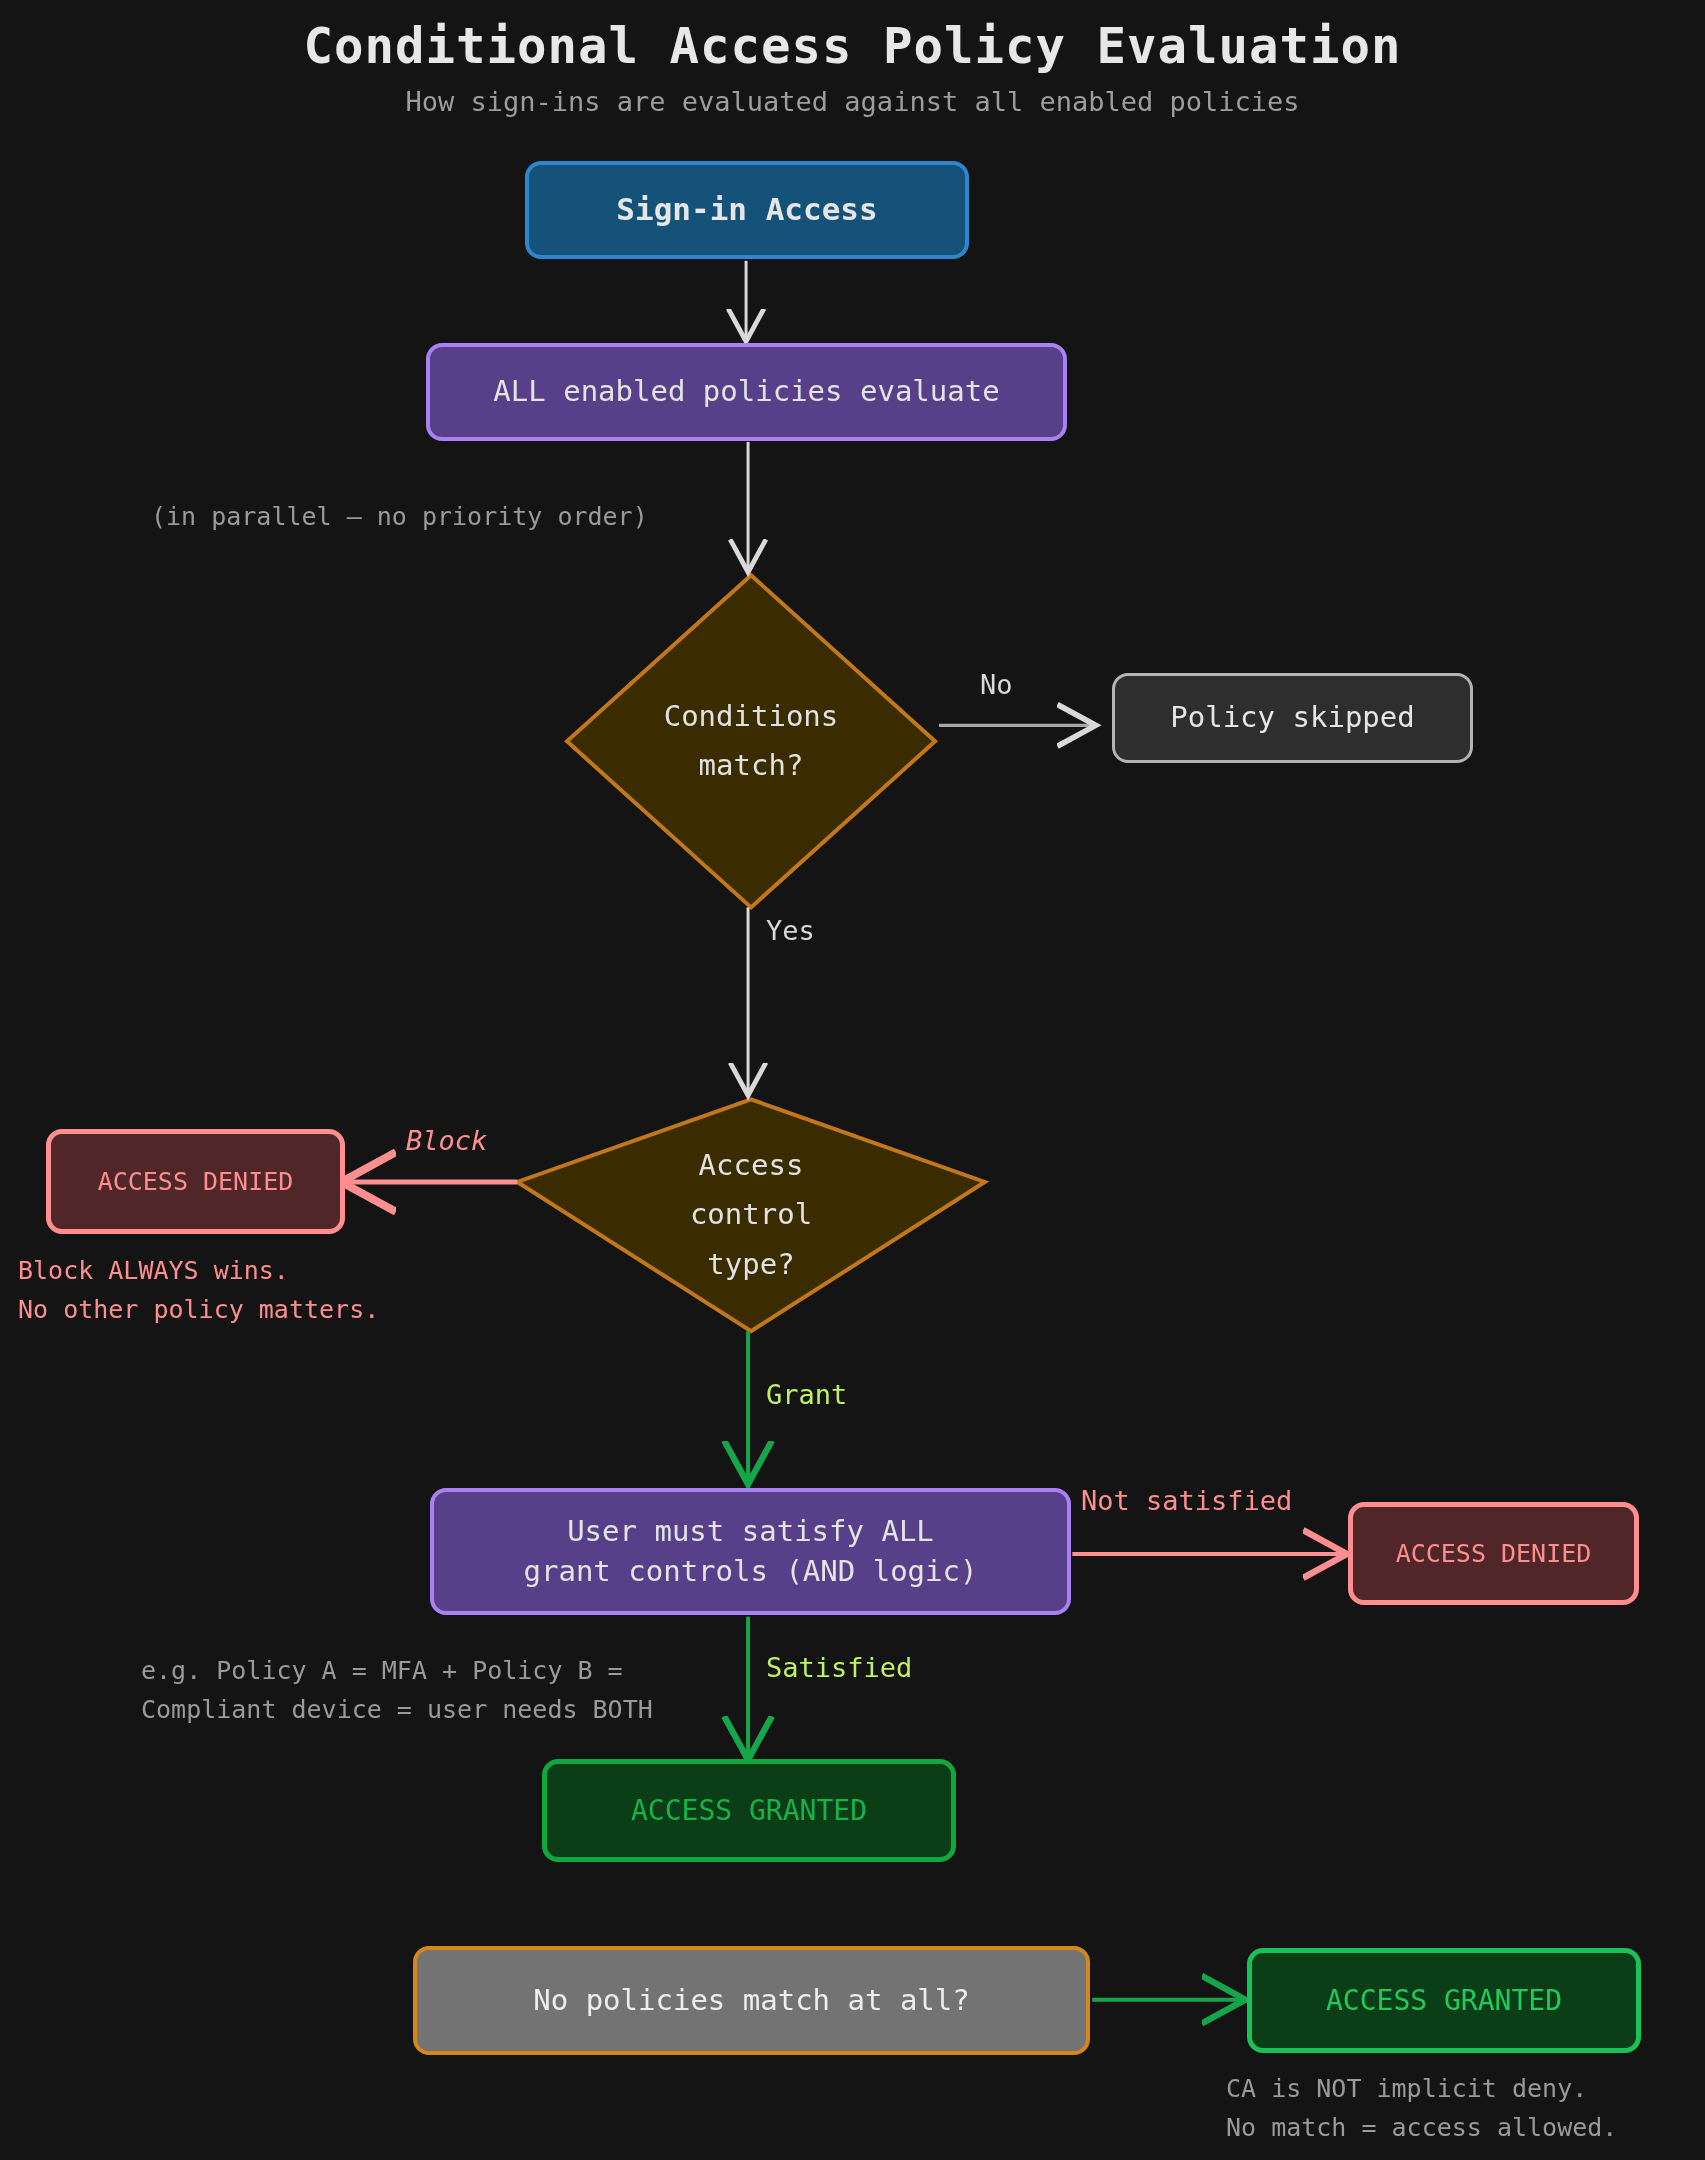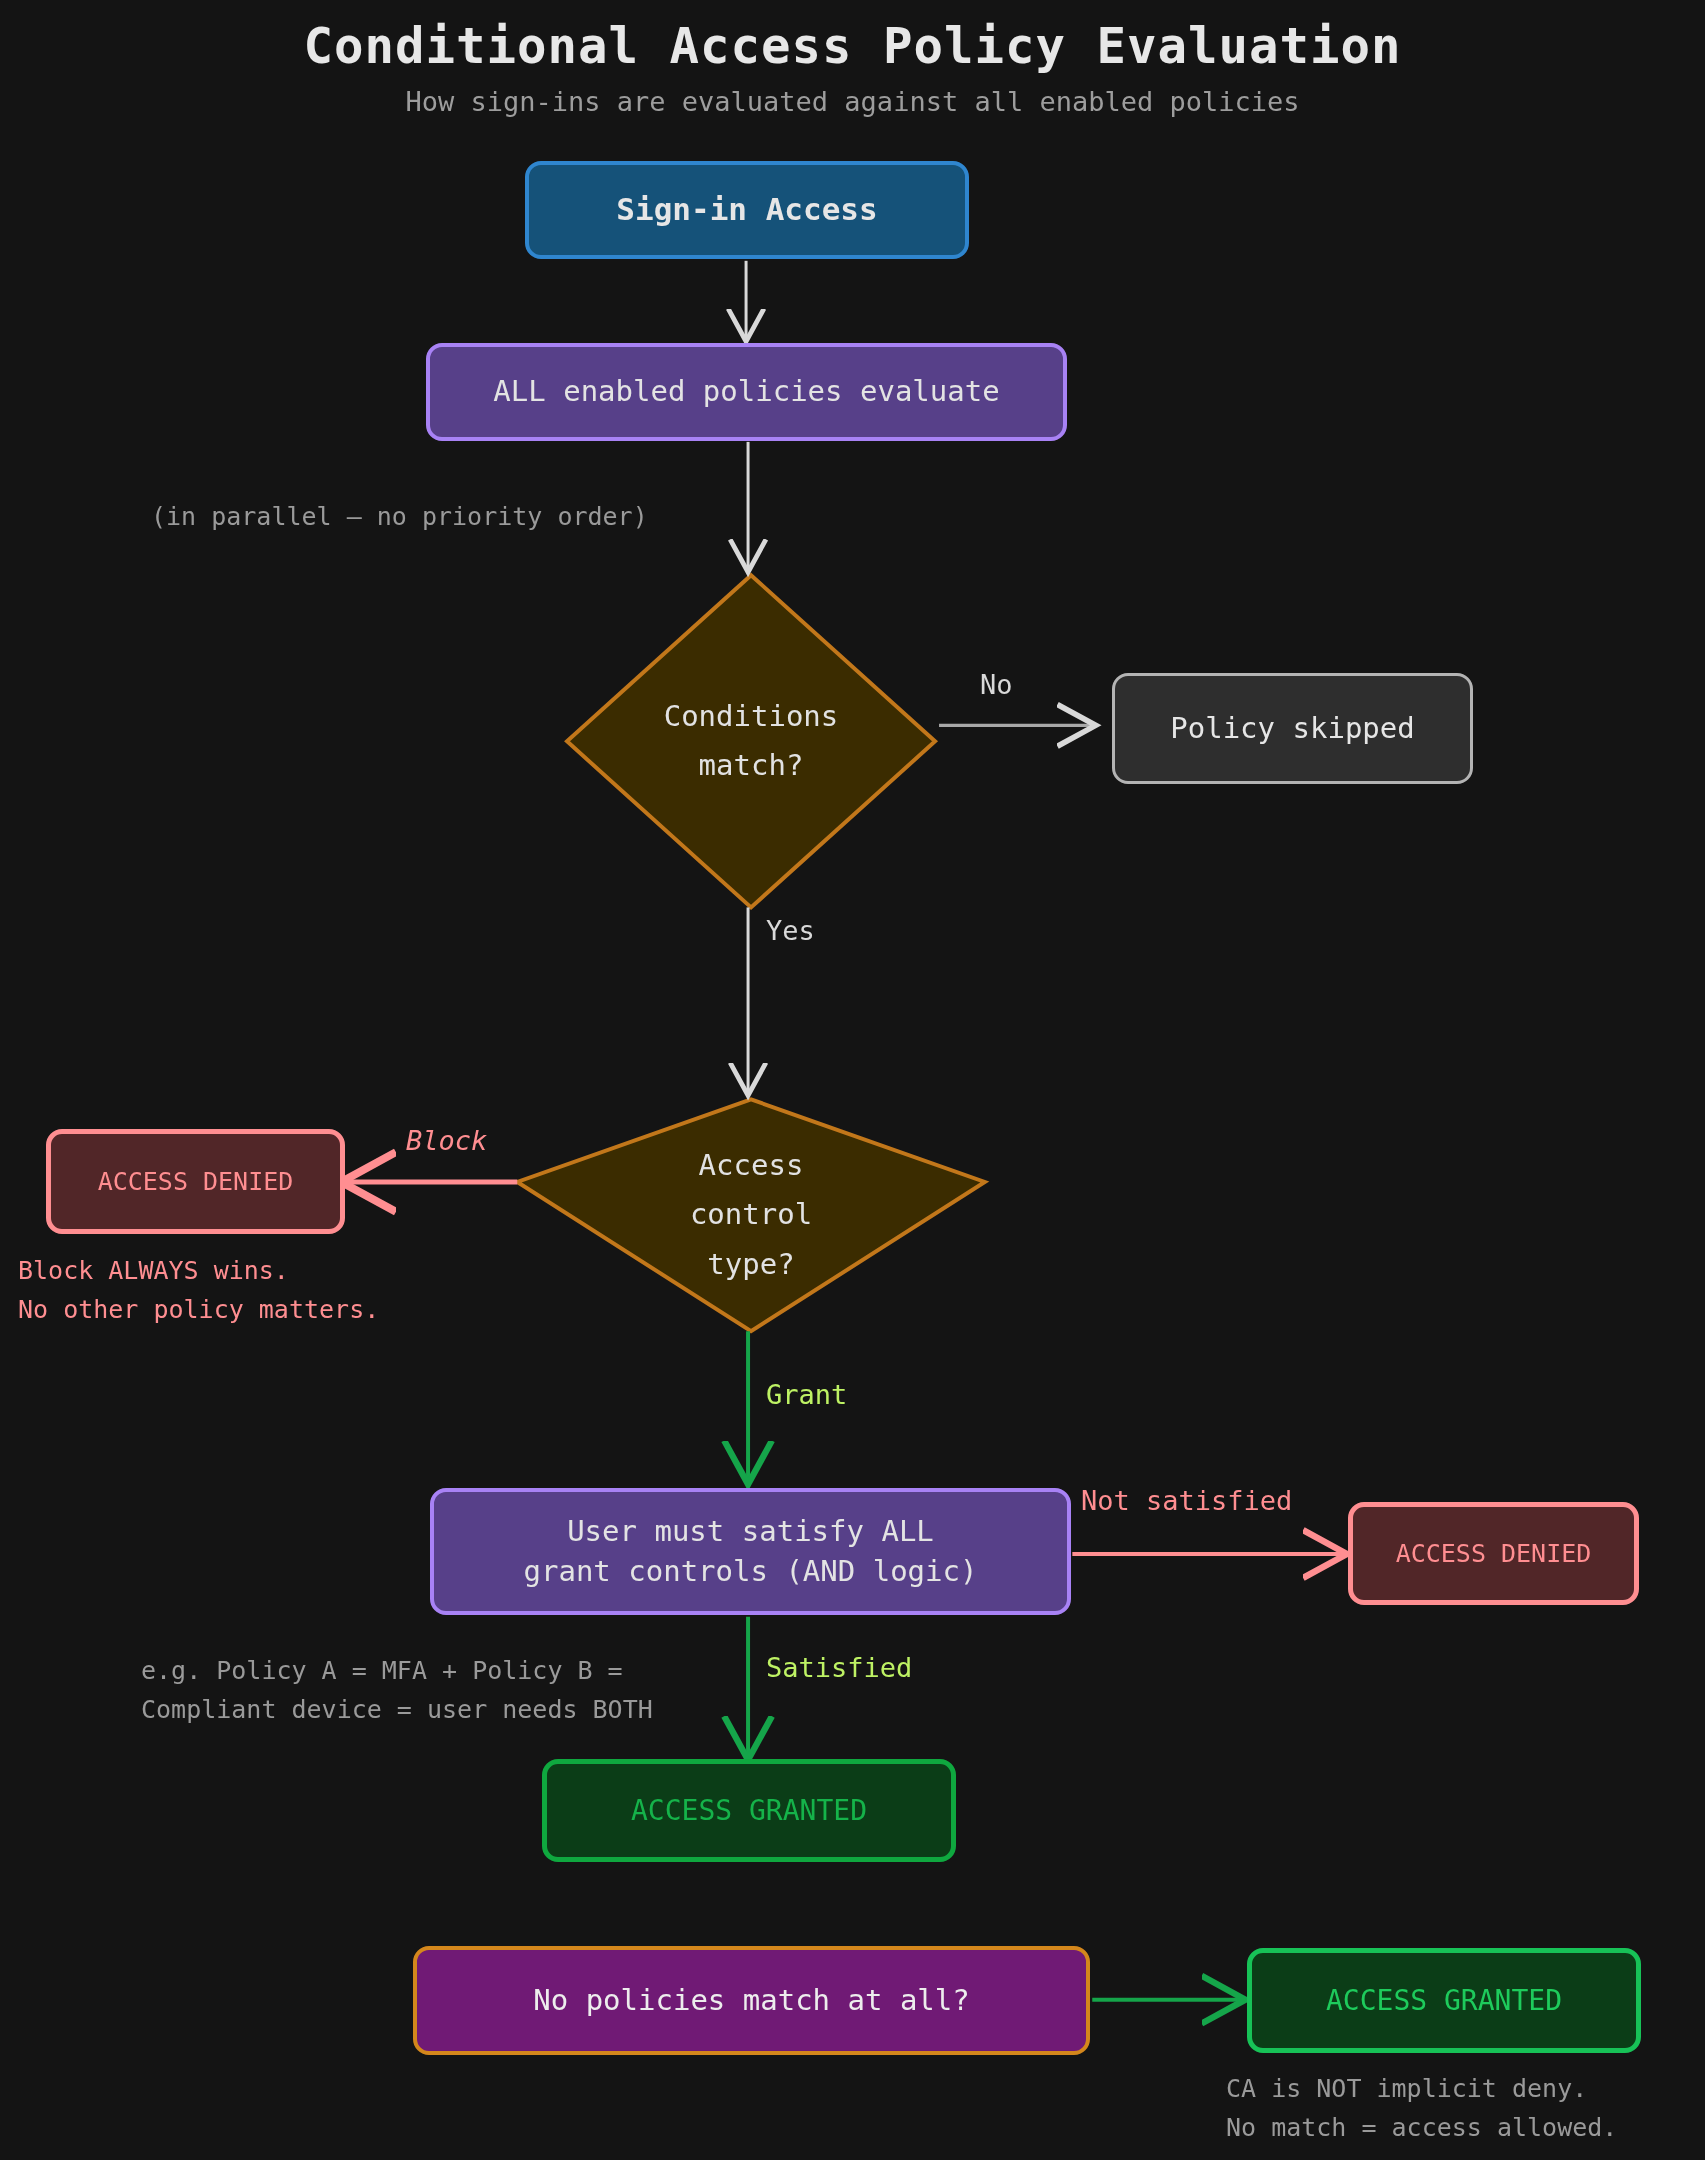--- a/index.html
+++ b/index.html
@@ -68,21 +68,21 @@
     color: #15b34a;
     font-size: 28px;
   }
   .skin-granted-bright {
     background: #0b3d17;
     border: 5px solid #17c257;
     color: #1ecb5c;
     font-size: 28px;
   }
   .skin-brown {
-    background: #701a75;
+    background: #737373;
     border: 4px solid #d4871c;
     color: #ededed;
     font-size: 29px;
   }
   
   .diamond {
     position: absolute;
     z-index: 3;
   }
   .diamond .dlabel {
@@ -190,21 +190,21 @@
 
   <div class="node rounded skin-purple" style="left:426px; top:343px; width:641px; height:98px;">
     <span>ALL enabled policies evaluate</span>
   </div>
 
   <div class="diamond" style="left:567px; top:575px; width:368px; height:332px;">
     <div class="dlabel">Conditions
 match?</div>
   </div>
 
-  <div class="node rounded skin-neutral" style="left:1112px; top:673px; width:361px; height:111px;">
+  <div class="node rounded skin-neutral" style="left:1112px; top:673px; width:361px; height:90px;">
     <span>Policy skipped</span>
   </div>
 
   <div class="diamond" style="left:517px; top:1099px; width:468px; height:232px;">
     <div class="dlabel">Access
 control
 type?</div>
   </div>
 
   <div class="node rounded skin-denied" style="left:46px; top:1129px; width:299px; height:105px;">

